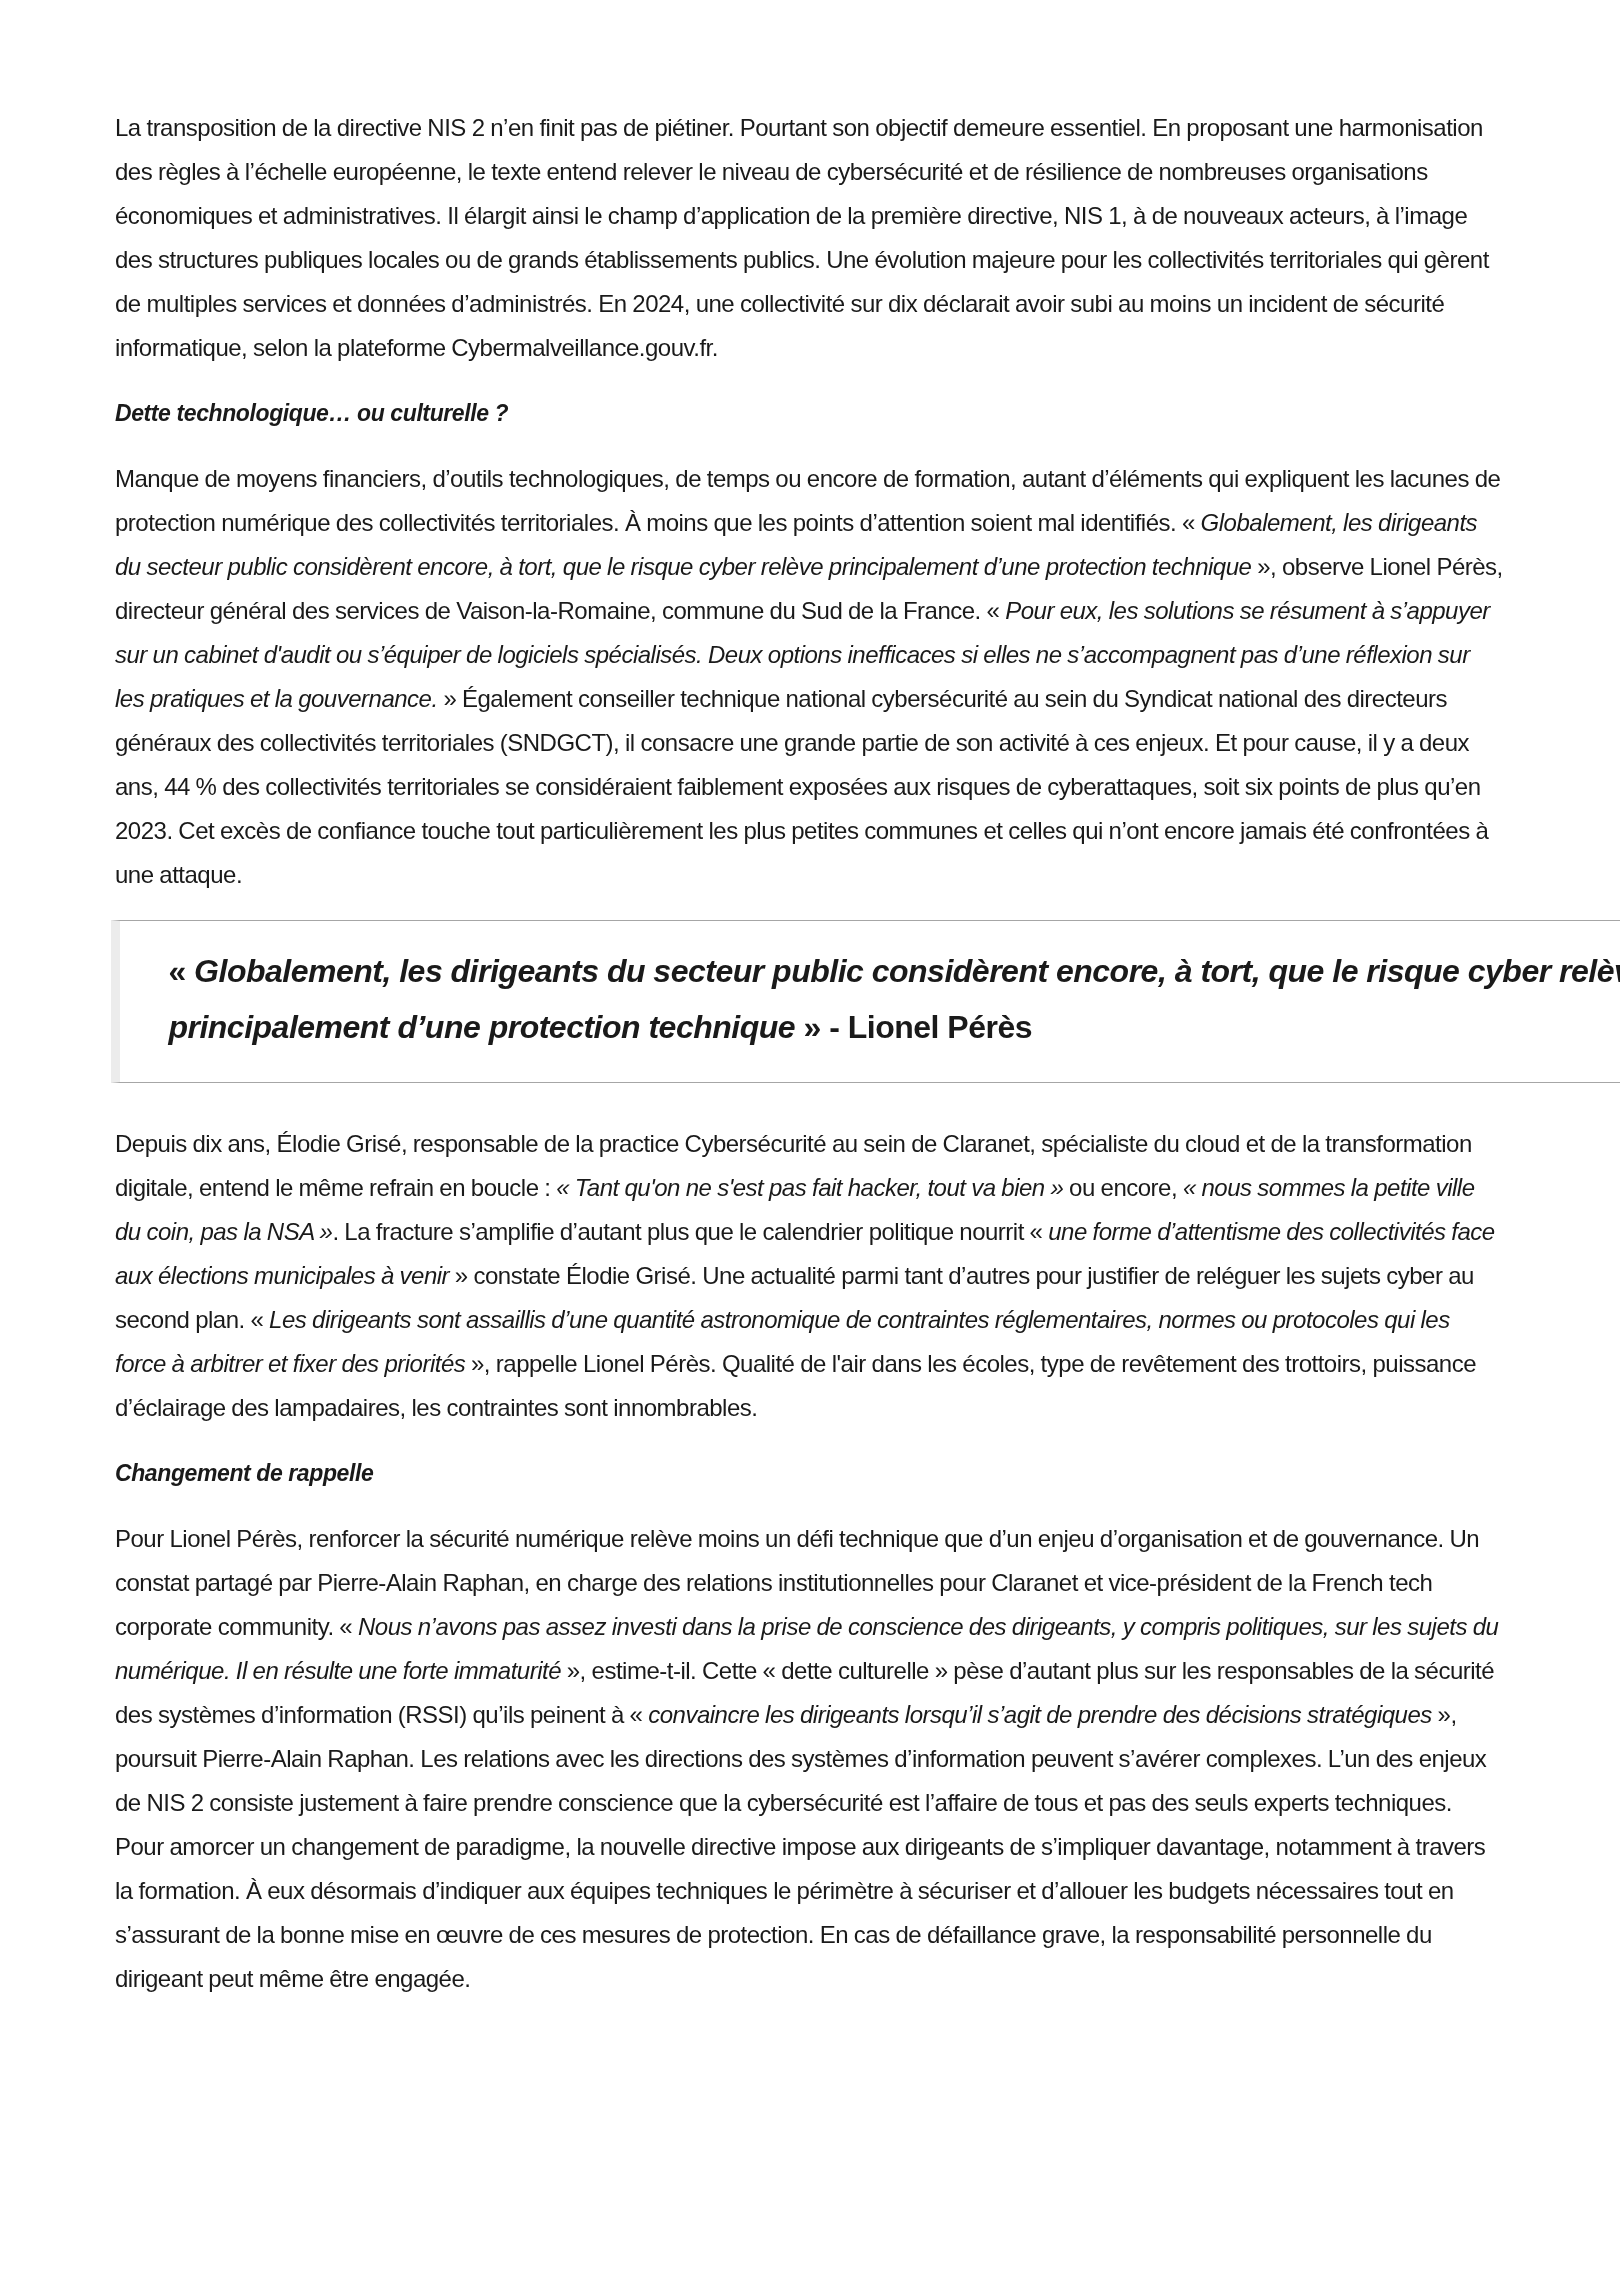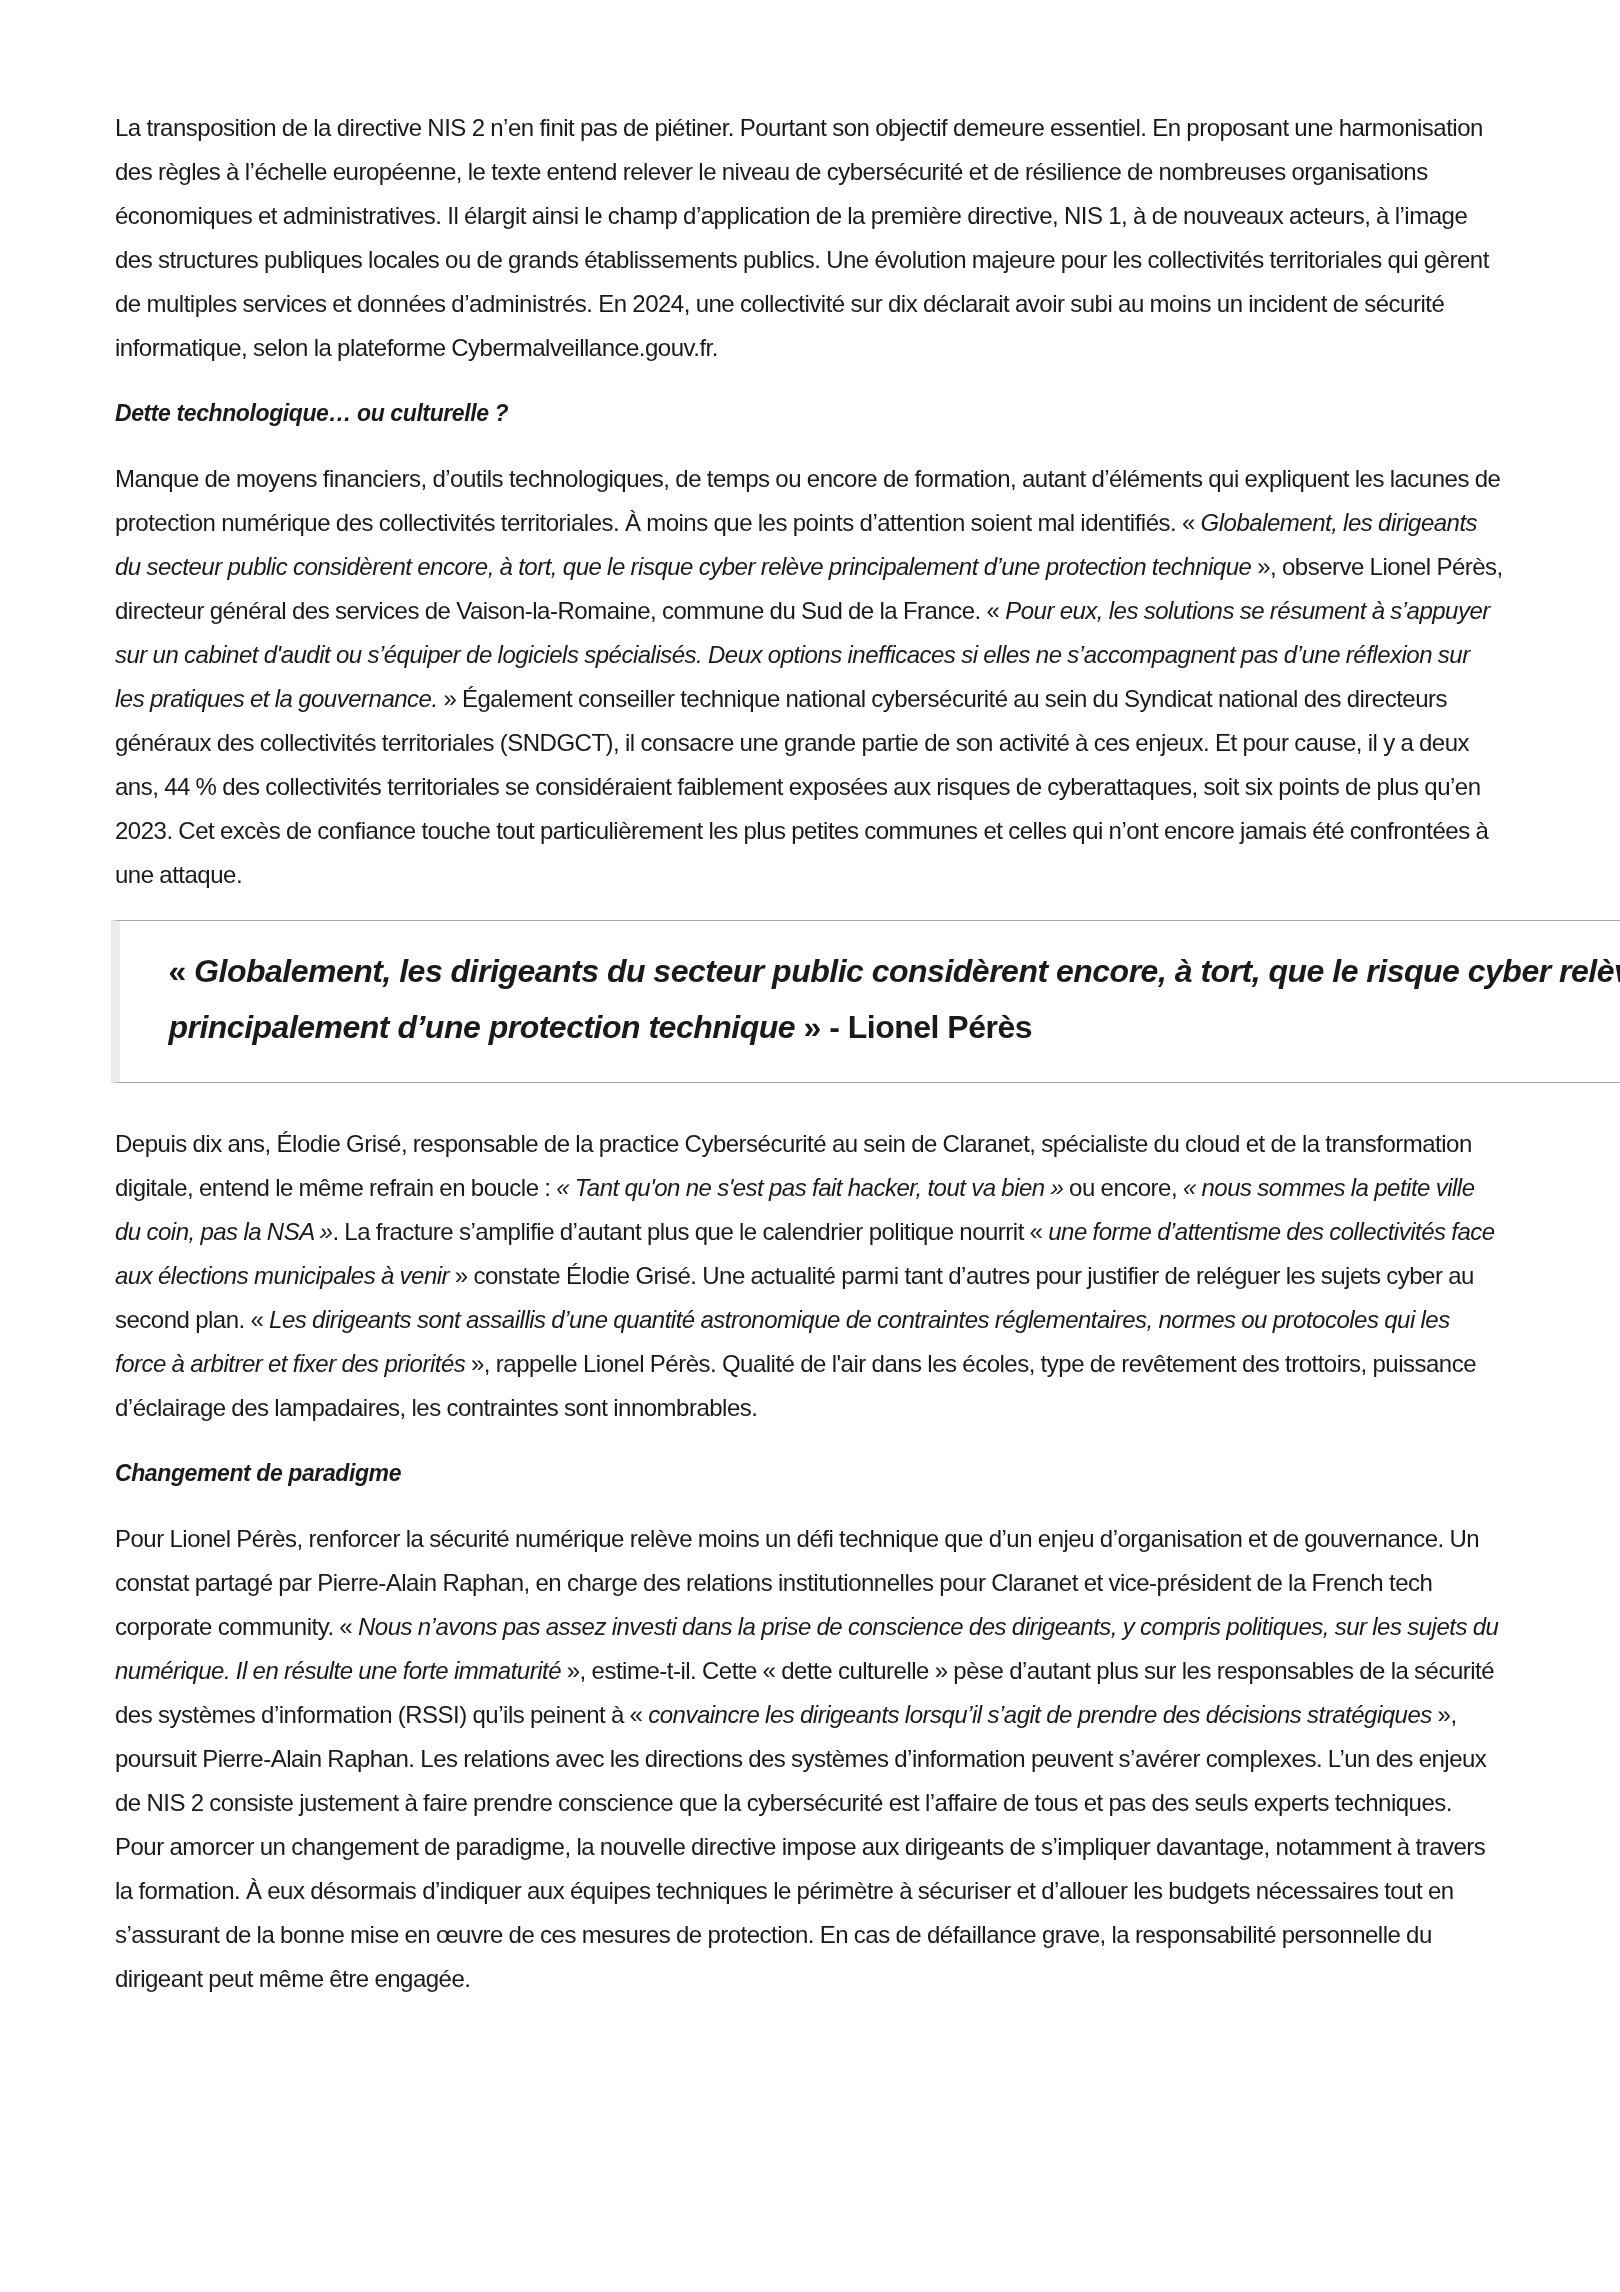--- a/index.html
+++ b/index.html
@@ -46,18 +46,18 @@
   <h2 class="sub">Dette technologique… ou culturelle ?</h2>
 
   <p class="body"><span>Manque de moyens financiers, d’outils technologiques, de temps ou encore de formation, autant d’éléments qui expliquent les lacunes de protection numérique des collectivités territoriales. À moins que les points d’attention soient mal identifiés. « </span><em>Globalement, les dirigeants du secteur public considèrent encore, à tort, que le risque cyber relève principalement d’une protection technique</em><span> », observe Lionel Pérès, directeur général des services de Vaison-la-Romaine, commune du Sud de la France. « </span><em>Pour eux, les solutions se résument à s’appuyer sur un cabinet d'audit ou s’équiper de logiciels spécialisés. Deux options inefficaces si elles ne s’accompagnent pas d’une réflexion sur les pratiques et la gouvernance.</em><span> » Également conseiller technique national cybersécurité au sein du Syndicat national des directeurs généraux des collectivités territoriales (SNDGCT), il consacre une grande partie de son activité à ces enjeux. Et pour cause, il y a deux ans, 44 % des collectivités territoriales se considéraient faiblement exposées aux risques de cyberattaques, soit six points de plus qu’en 2023. Cet excès de confiance touche tout particulièrement les plus petites communes et celles qui n’ont encore jamais été confrontées à une attaque.</span></p>
 
   <blockquote class="pull" style="margin-left:-3.6px">
     <p><span>« </span><em>Globalement, les dirigeants du secteur public considèrent encore, à tort, que le risque cyber relève principalement d’une protection technique</em><span> » - Lionel Pérès</span></p>
   </blockquote>
 
   <p class="body"><span>Depuis dix ans, Élodie Grisé, responsable de la practice Cybersécurité au sein de Claranet, spécialiste du cloud et de la transformation digitale, entend le même refrain en boucle : </span><em>« Tant qu'on ne s'est pas fait hacker, tout va bien »</em><span> ou encore, </span><em>« nous sommes la petite ville du coin, pas la NSA »</em><span>. La fracture s’amplifie d’autant plus que le calendrier politique nourrit « </span><em>une forme d’attentisme des collectivités face aux élections municipales à venir</em><span> » constate Élodie Grisé. Une actualité parmi tant d’autres pour justifier de reléguer les sujets cyber au second plan. « </span><em>Les dirigeants sont assaillis d’une quantité astronomique de contraintes réglementaires, normes ou protocoles qui les force à arbitrer et fixer des priorités</em><span> », rappelle Lionel Pérès. Qualité de l'air dans les écoles, type de revêtement des trottoirs, puissance d’éclairage des lampadaires, les contraintes sont innombrables.</span></p>
 
-  <h2 class="sub">Changement de paradigme</h2>
+  <h2 class="sub">Changement de rappelle</h2>
 
   <p class="body"><span>Pour Lionel Pérès, renforcer la sécurité numérique relève moins un défi technique que d’un enjeu d’organisation et de gouvernance. Un constat partagé par Pierre-Alain Raphan, en charge des relations institutionnelles pour Claranet et vice-président de la French tech corporate community. « </span><em>Nous n’avons pas assez investi dans la prise de conscience des dirigeants, y compris politiques, sur les sujets du numérique. Il en résulte une forte immaturité</em><span> », estime-t-il. Cette « dette culturelle » pèse d’autant plus sur les responsables de la sécurité des systèmes d’information (RSSI) qu’ils peinent à « </span><em>convaincre les dirigeants lorsqu’il s’agit de prendre des décisions stratégiques</em><span> », poursuit Pierre-Alain Raphan. Les relations avec les directions des systèmes d’information peuvent s’avérer complexes. L’un des enjeux de NIS 2 consiste justement à faire prendre conscience que la cybersécurité est l’affaire de tous et pas des seuls experts techniques. Pour amorcer un changement de paradigme, la nouvelle directive impose aux dirigeants de s’impliquer davantage, notamment à travers la formation. À eux désormais d’indiquer aux équipes techniques le périmètre à sécuriser et d’allouer les budgets nécessaires tout en s’assurant de la bonne mise en œuvre de ces mesures de protection. En cas de défaillance grave, la responsabilité personnelle du dirigeant peut même être engagée.</span></p>
 
 </div>
 
 
 </body></html>

